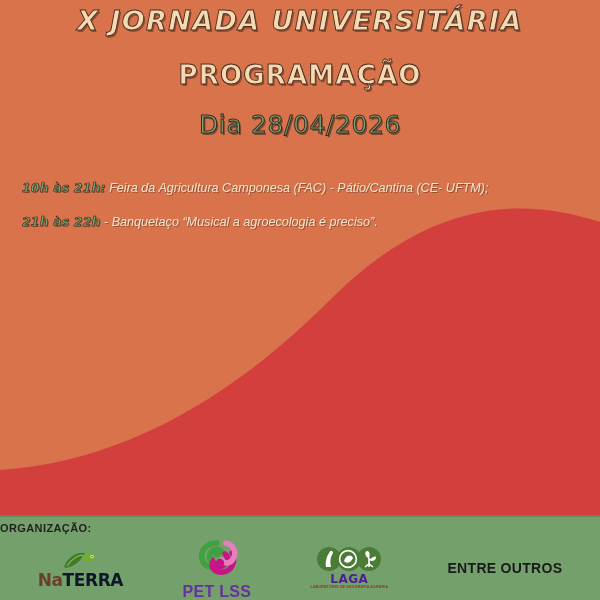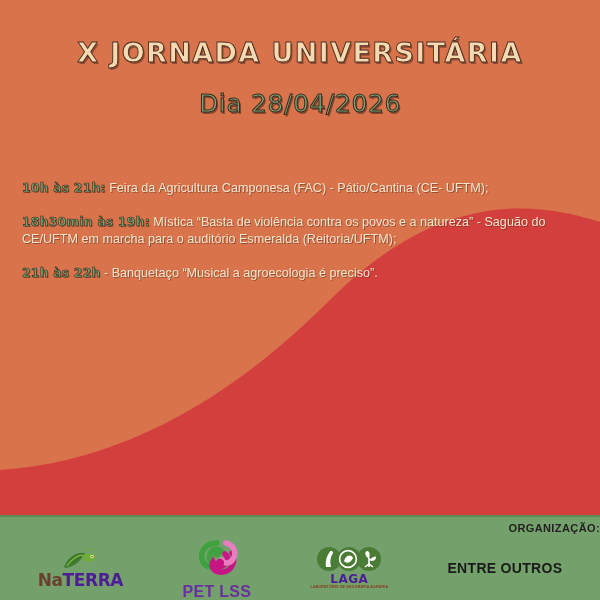--- a/index.html
+++ b/index.html
@@ -22,30 +22,31 @@
   .bg-svg{display:block;width:600px;height:600px;}
 
   
   .headline-area{
     position:absolute;left:0;top:0;width:600px;
     text-align:center;
     z-index:5;
   }
   .title-main{
     margin:0;
-    padding-top:38px;
+    padding-top:6px;
     font-family:"DejaVu Sans", sans-serif;
     font-size:27px;
     font-weight:bold;
     letter-spacing:1.4px;
     color:#F5D9B0;
     text-transform:uppercase;
     -webkit-text-stroke:0.9px #4a2d22;
     text-shadow:1.5px 1.5px 0 rgba(60,30,20,.45);
     line-height:1.1;
+    font-style:italic;
   }
   .title-sub{
     margin:0;
     padding-top:25px;
     font-family:"DejaVu Sans", sans-serif;
     font-size:26px;
     font-weight:bold;
     letter-spacing:1.2px;
     color:#F5D9B0;
     text-transform:uppercase;
@@ -72,20 +73,21 @@
     left:22px;right:20px;top:180px;
     z-index:5;
   }
   .sched-item{
     margin:0 0 17px 0;
     font-family:"Liberation Sans", sans-serif;
     font-size:12.6px;
     line-height:1.34;
     color:#F2E4CC;
     text-shadow:1px 1px 0 rgba(50,25,15,.38);
+    font-style:italic;
   }
   .sched-item.justify{text-align:justify;}
   .sched-time{
     font-family:"DejaVu Sans", sans-serif;
     font-weight:bold;
     font-size:12.4px;
     color:#74A06C;
     -webkit-text-stroke:0.55px #35251c;
     letter-spacing:.2px;
   }
@@ -96,21 +98,21 @@
     left:0;bottom:0;width:600px;height:85px;
     background:#73A06B;
     z-index:6;
   }
   .footer-rule{
     position:absolute;left:0;top:0;width:600px;height:2px;
     background:#5d8a57;
   }
   .org-label{
     position:absolute;top:7px;left:0;width:600px;
-    text-align:right;
+    text-align:left;
     font-family:"Liberation Sans", sans-serif;
     font-size:11px;font-weight:bold;
     letter-spacing:.4px;
     color:#231f20;
   }
   .logo-row{
     position:absolute;
     left:0;top:22px;width:600px;height:62px;
     display:flex;
     align-items:center;
@@ -123,21 +125,21 @@
     line-height:1;
   }
 
   
   .naterra-word{
     font-family:"DejaVu Sans", sans-serif;
     font-weight:bold;font-size:17px;
     color:#6b3f2e;letter-spacing:-.4px;
     margin-top:1px;
   }
-  .naterra-word .ter{color:#4c1d95;}
+  .naterra-word .ter{color:#0f172a;}
 
   
   .petlss-word{
     font-family:"Liberation Sans", sans-serif;
     font-weight:bold;font-size:16px;
     color:#6a2f9e;letter-spacing:.3px;margin-top:3px;
   }
 
   
   .laga-word{
@@ -180,34 +182,32 @@
 
   <div class="bg-layer">
     <svg class="bg-svg" viewBox="0 0 600 600" preserveAspectRatio="none">
       <rect x="0" y="0" width="600" height="600" fill="#D8734B"></rect>
       <path d="M600,600 L0,600 L0,470 C120,462 230,400 330,300 C430,200 520,196 600,222 Z" fill="#D33F3C"></path>
     </svg>
   </div>
 
   <div class="headline-area">
     <h1 class="title-main">X JORNADA UNIVERSITÁRIA</h1>
+    <h2 class="title-sub">PROGRAMAÇÃO</h2>
     <p class="title-date">Dia 28/04/2026</p>
   </div>
 
   <div class="schedule">
 
     <p class="sched-item">
       <span class="sched-time">10h às 21h:</span><span> Feira da Agricultura Camponesa (FAC) - Pátio/Cantina (CE- UFTM);</span>
     </p>
 
 
 
-    <p class="sched-item">
-      <span class="sched-time">18h30min às 19h:</span><span> Mística “Basta de violência contra os povos e a natureza” - Saguão do CE/UFTM em marcha para o auditório Esmeralda (Reitoria/UFTM);</span>
-    </p>
 
 
     <p class="sched-item">
       <span class="sched-time">21h às 22h</span><span> - Banquetaço “Musical a agroecologia é preciso”.</span>
     </p>
 
   </div>
 
   <div class="footer">
     <div class="footer-rule"></div>

